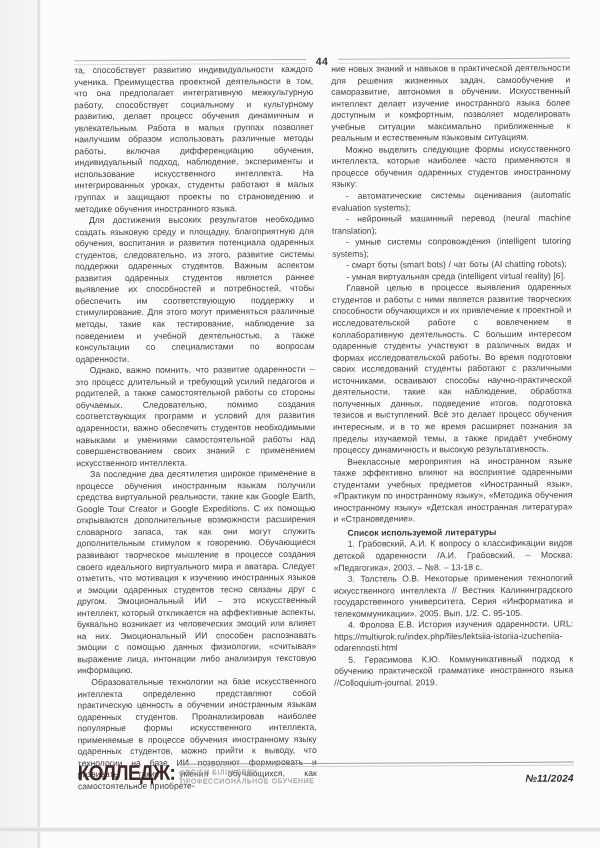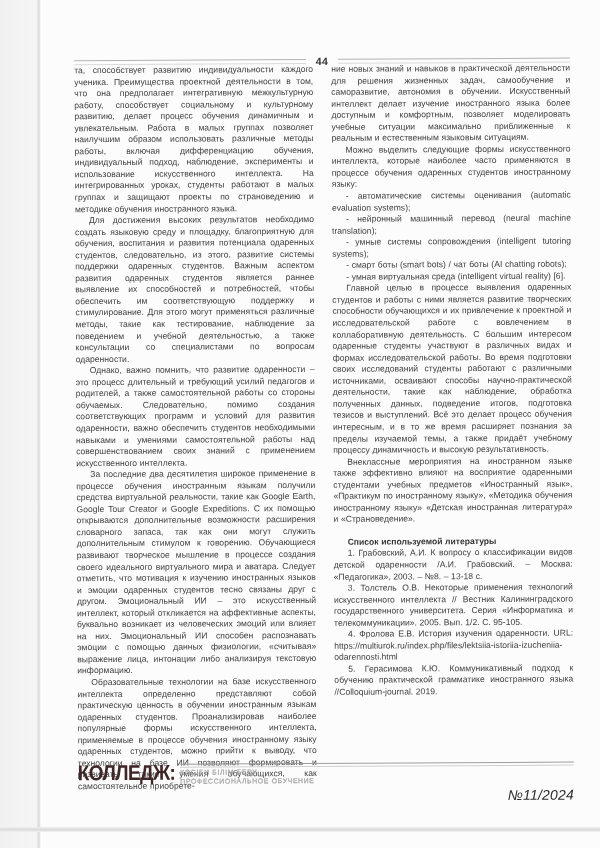--- a/index.html
+++ b/index.html
@@ -51,21 +51,21 @@
   .col{flex:1 1 0;min-width:0;}
   .col p{
     margin:0;
     font-size:8.6px;line-height:11.55px;
     text-align:justify;text-indent:14px;
     color:#414141;
     word-spacing:0.2px;
   }
   .col p.noindent{text-indent:0;}
   .col p.bib-heading{
-    font-weight:bold;color:#343434;margin-top:11px;
+    font-weight:bold;color:#343434;margin-top:2px;
   }
   
   .footer{
     position:absolute;top:757px;left:76px;right:28px;
     display:flex;align-items:flex-start;
   }
   .logo{
     font-size:19px;font-weight:800;color:#3f2627;
     letter-spacing:-0.6px;transform:scaleY(1.12);
     transform-origin:left top;display:inline-block;
@@ -82,22 +82,22 @@
   .footer-row{
     display:flex;align-items:flex-start;margin-top:1px;
   }
   .taglines{flex:1;}
   .tagline{
     font-size:6.8px;letter-spacing:0.7px;line-height:8.6px;
     color:#b0b0b0;text-transform:uppercase;
     -webkit-text-stroke:0.3px #a5a5a5;
   }
   .issue{
-    font-size:14px;font-weight:normal;font-style:italic;
-    color:#2d2d2d;margin-top:20px;letter-spacing:0.2px;
+    font-size:10px;font-weight:bold;font-style:italic;
+    color:#2d2d2d;margin-top:6px;letter-spacing:0.2px;
   }
 </style>
 </head>
 <body>
 
 <div class="scan">
   <div class="edge-left"></div>
   <div class="edge-line"></div>
 
   <div class="content">

